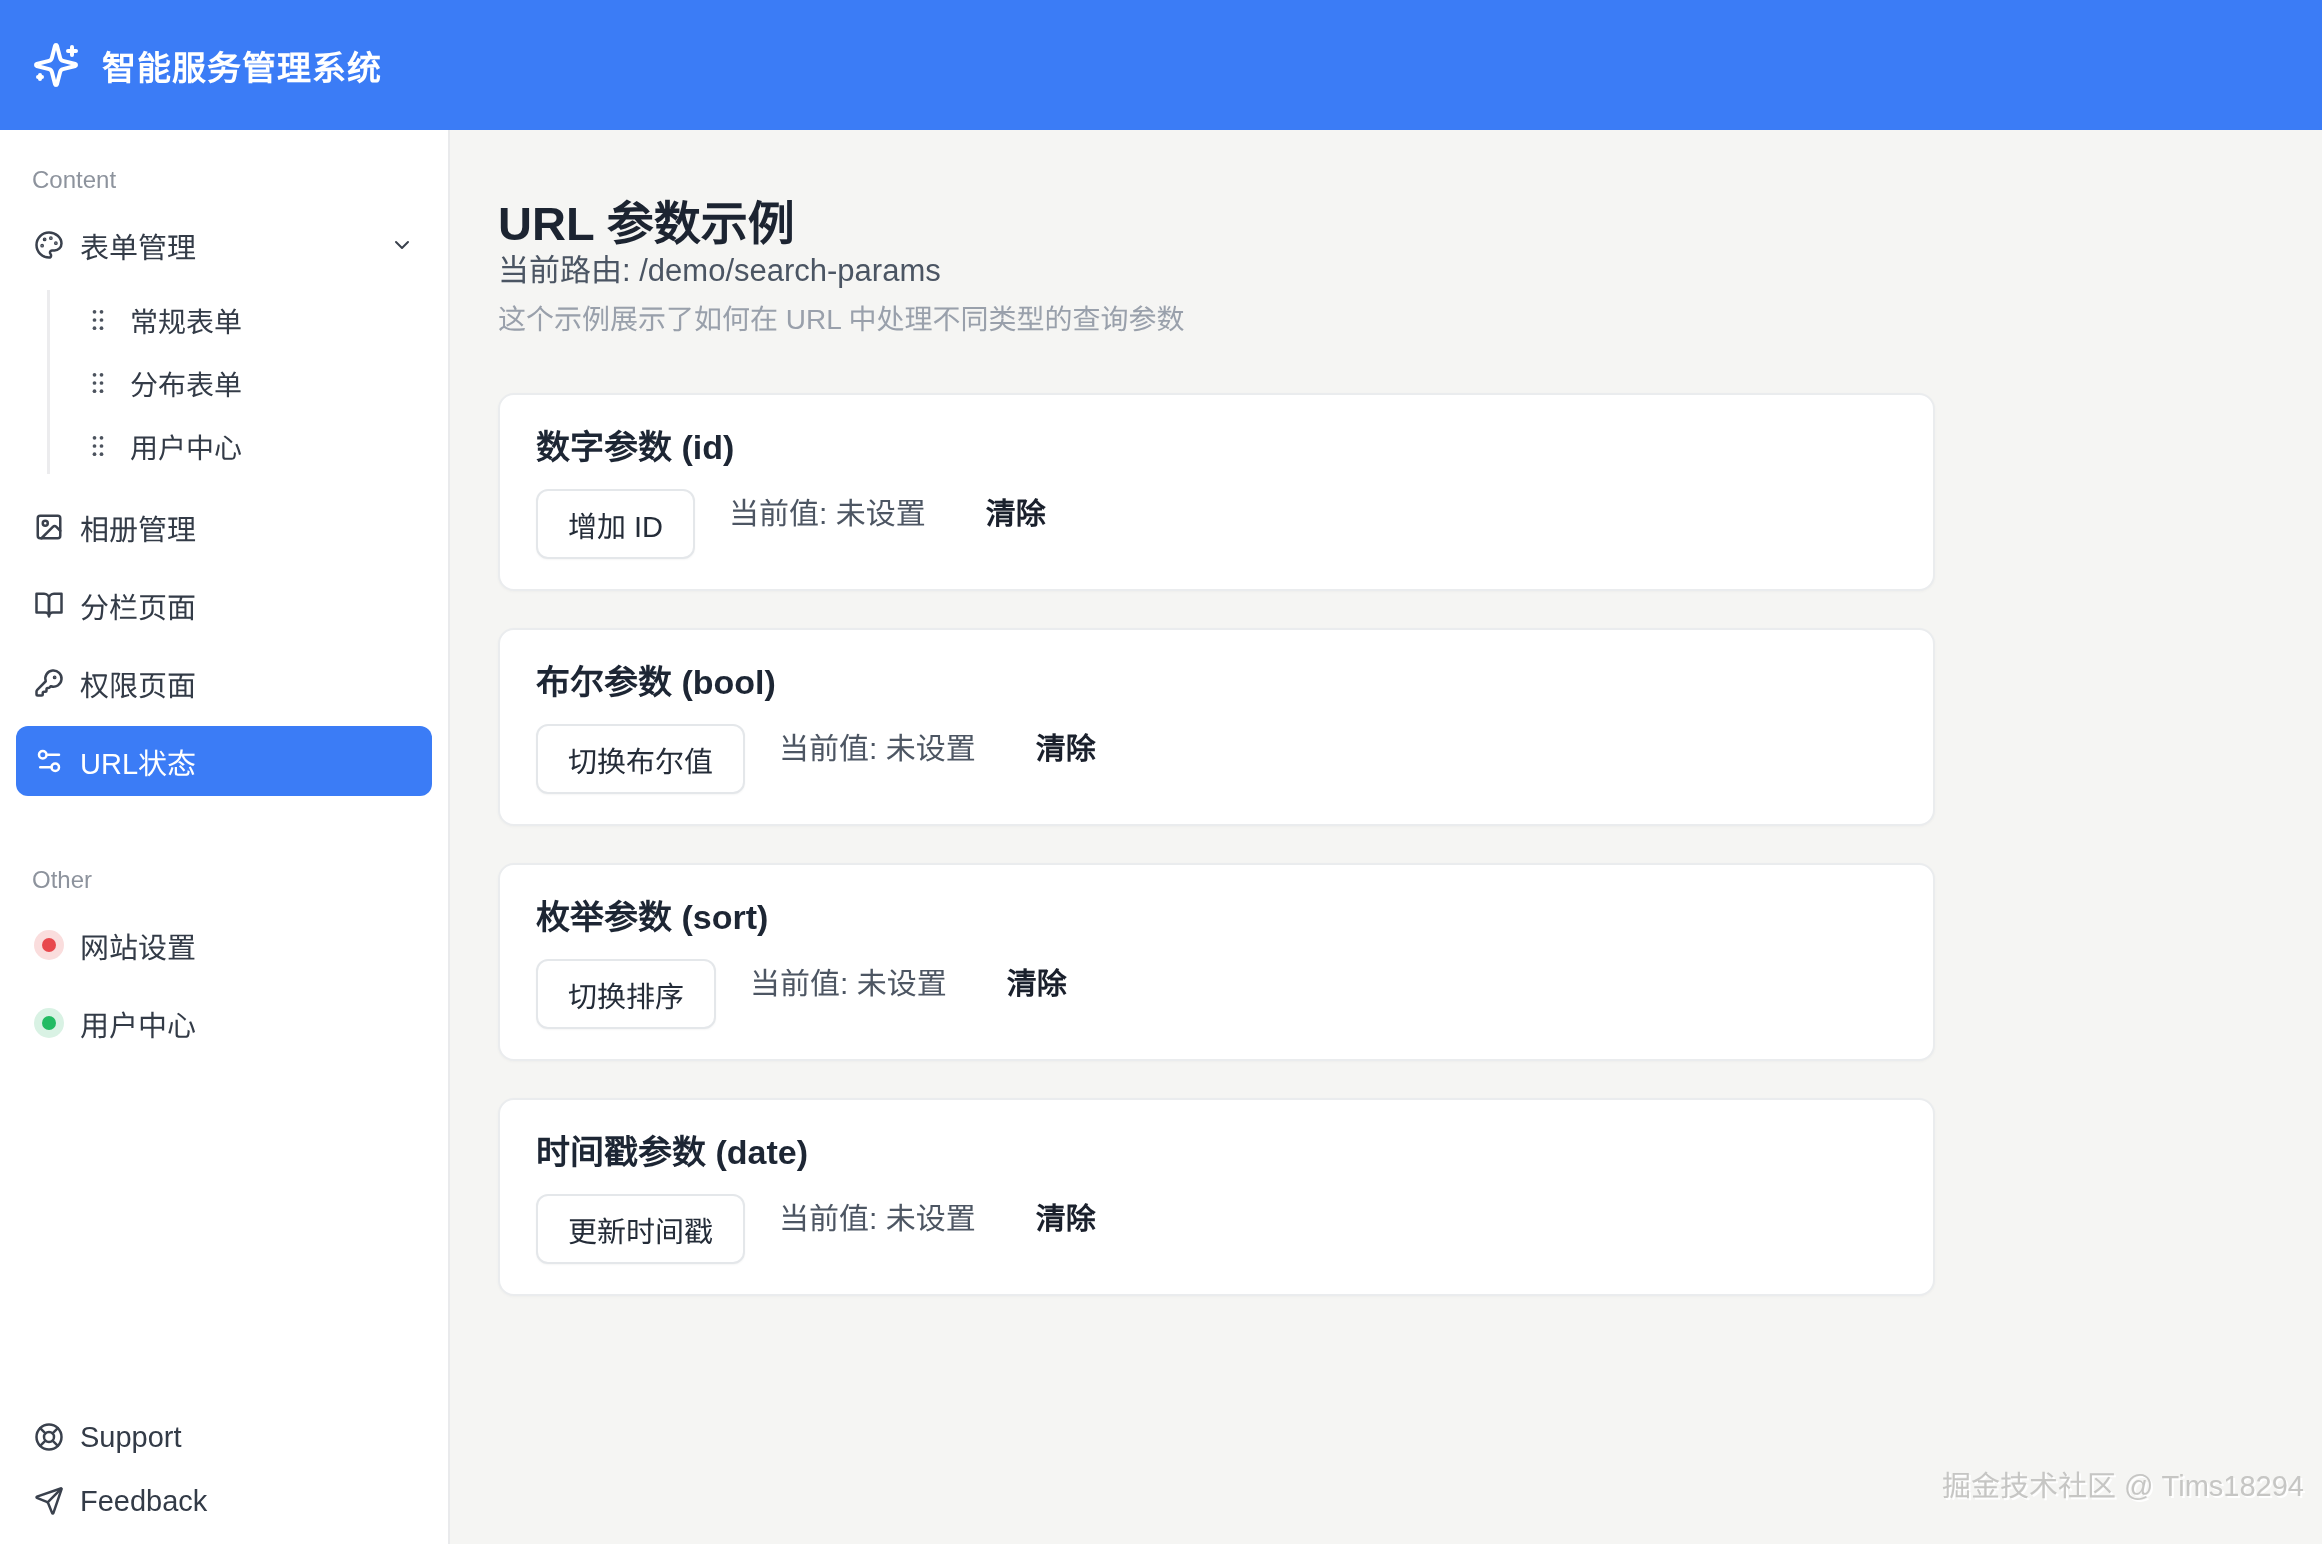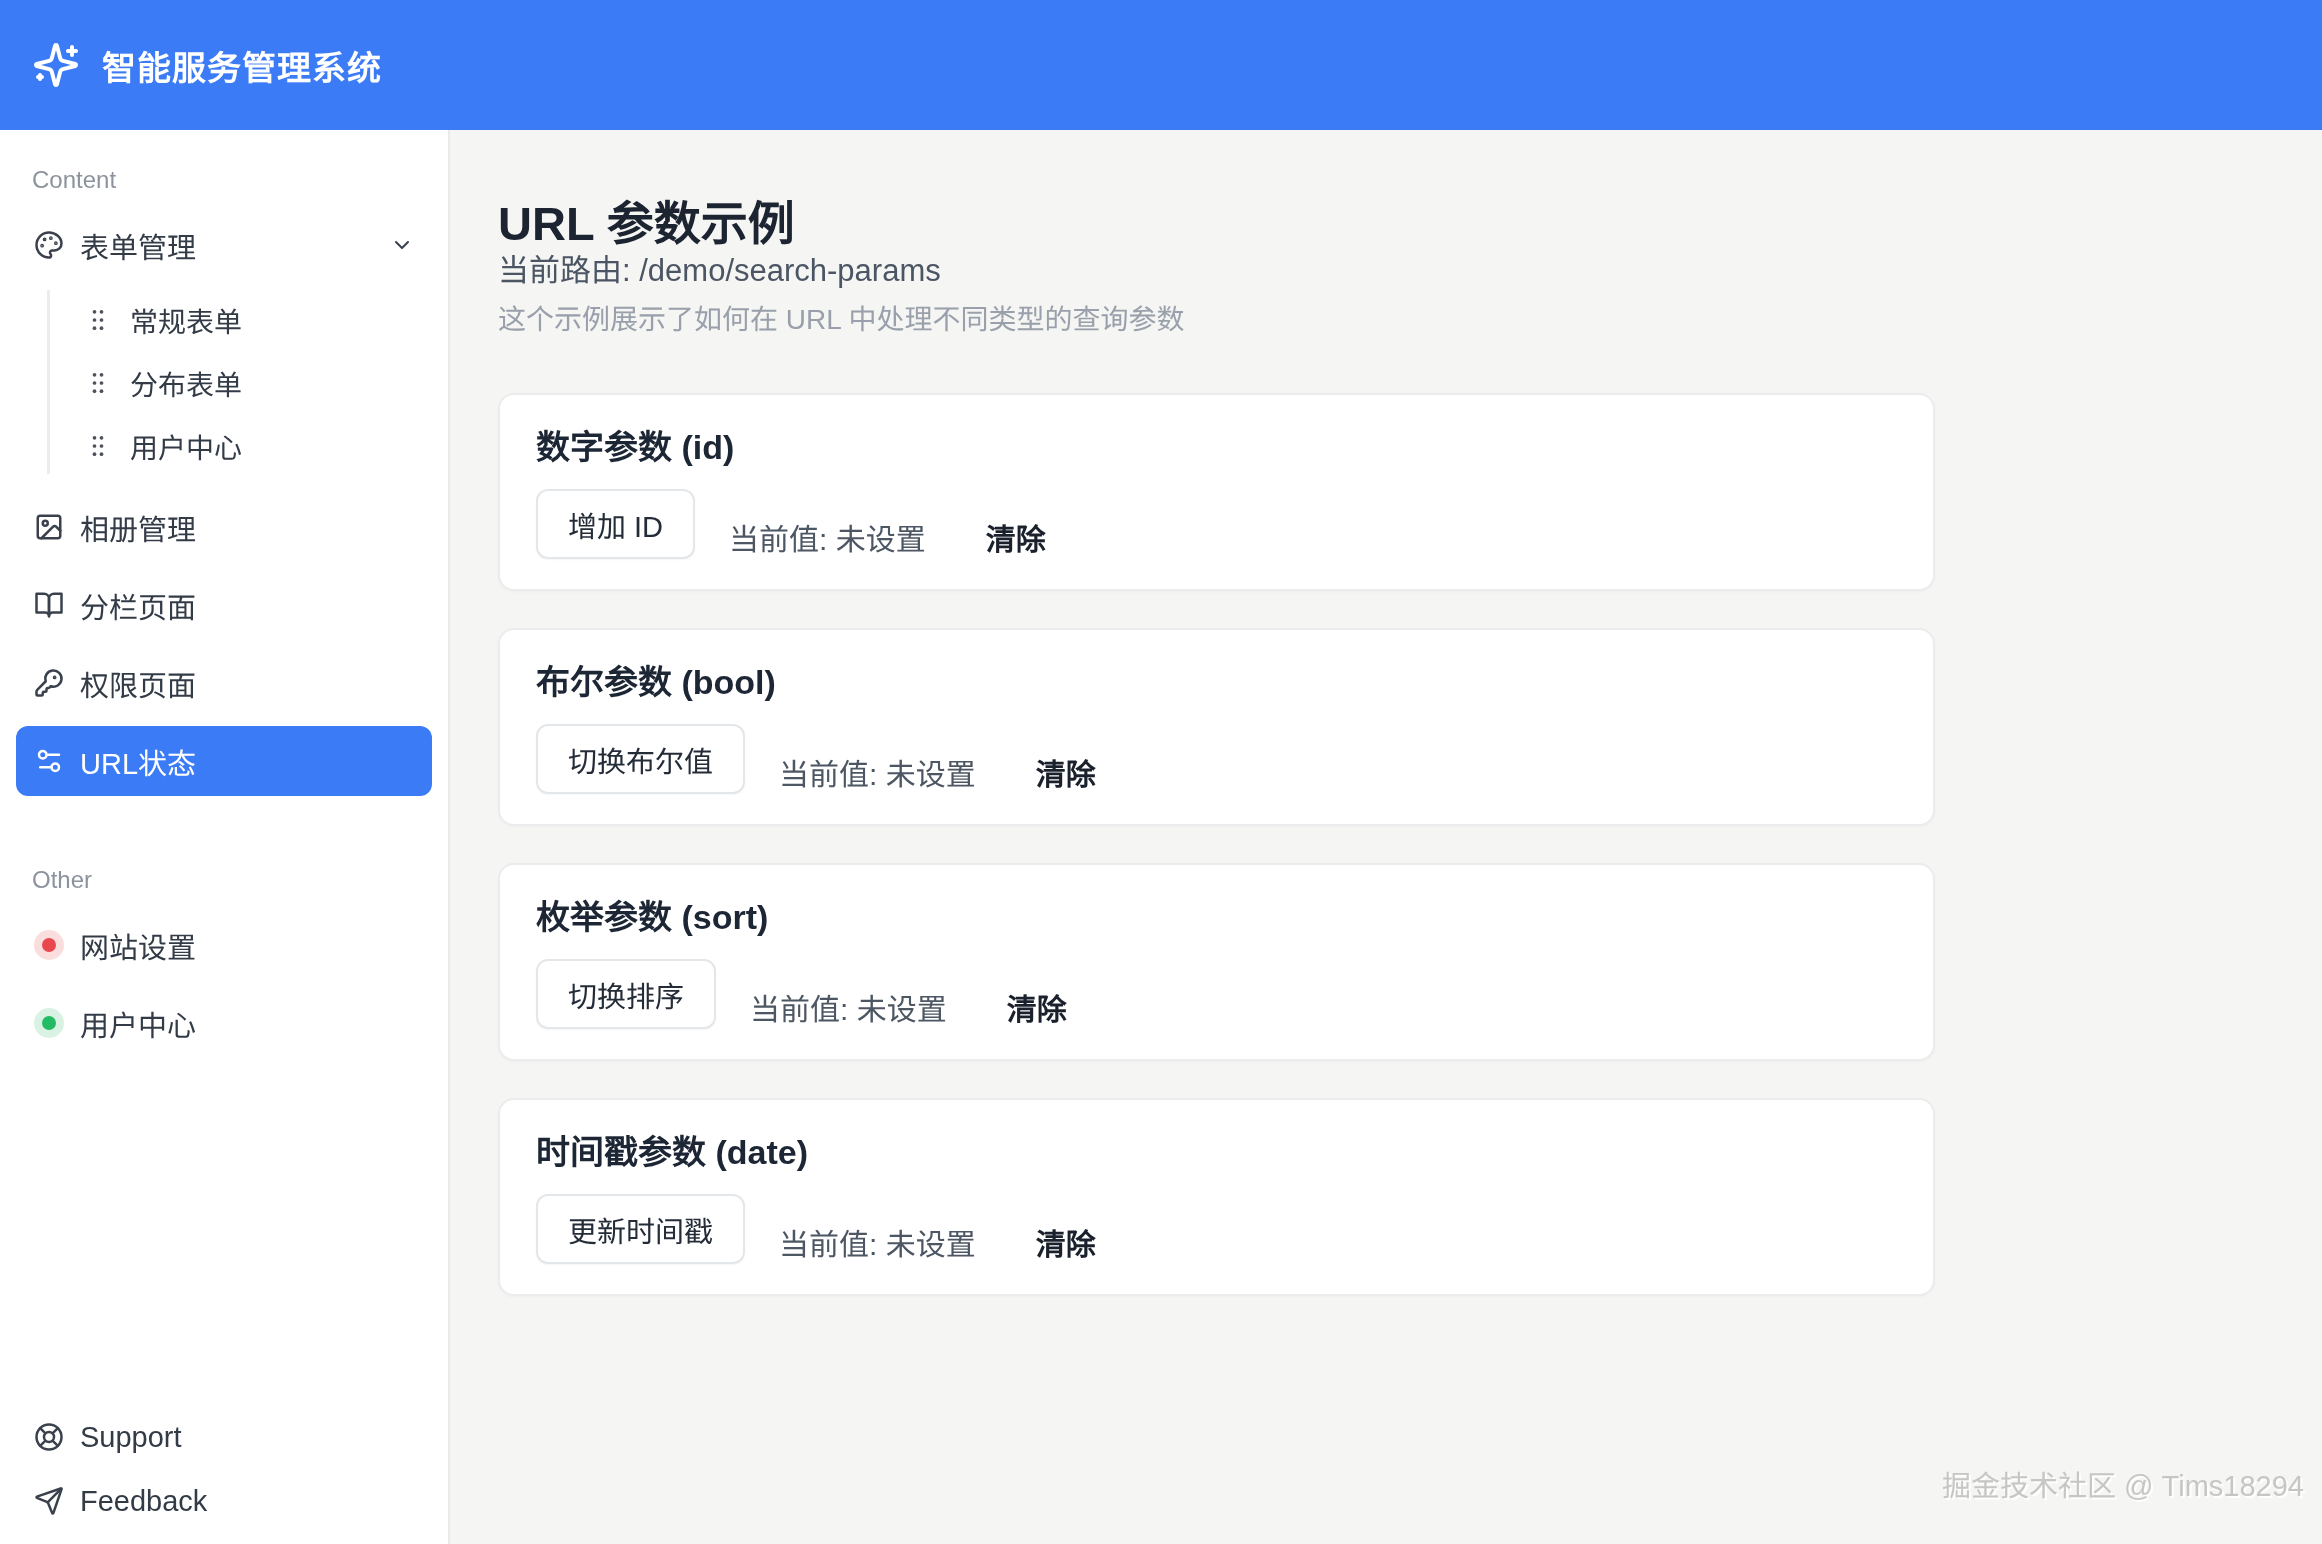--- a/index.html
+++ b/index.html
@@ -69,21 +69,21 @@
   .page-title { font-size:47px; font-weight:700; color:#1c2431; line-height:56px; }
   .page-route { font-size:31px; color:#4b5563; line-height:37px; }
   .page-desc  { margin-top:14px; font-size:28px; color:#99a0ab; line-height:34px; }
   .cards { margin-top:56px; width:1437px; display:flex; flex-direction:column; gap:37px; }
   .card {
     background:#ffffff; border:2px solid #eaecee; border-radius:16px;
     height:198px; padding:32px 36px;
     box-shadow:0 1px 3px rgba(0,0,0,0.03);
   }
   .card-title { font-size:34px; font-weight:700; color:#1d2634; line-height:40px; }
-  .card-row { margin-top:22px; display:flex; align-items:flex-end; height:70px; }
+  .card-row { margin-top:22px; display:flex; align-items:flex-start; height:70px; }
   .btn {
     height:70px; padding:0 30px;
     background:#ffffff; border:2px solid #e4e7ea; border-radius:12px;
     font-size:29px; font-weight:500; color:#242c38;
     box-shadow:0 1px 2px rgba(0,0,0,0.04);
     cursor:pointer; font-family:inherit;
   }
   .value { margin-left:34px; font-size:30px; color:#4d5663; }
   .clear {
     margin-left:60px; font-size:30px; font-weight:700; color:#1a202c;

